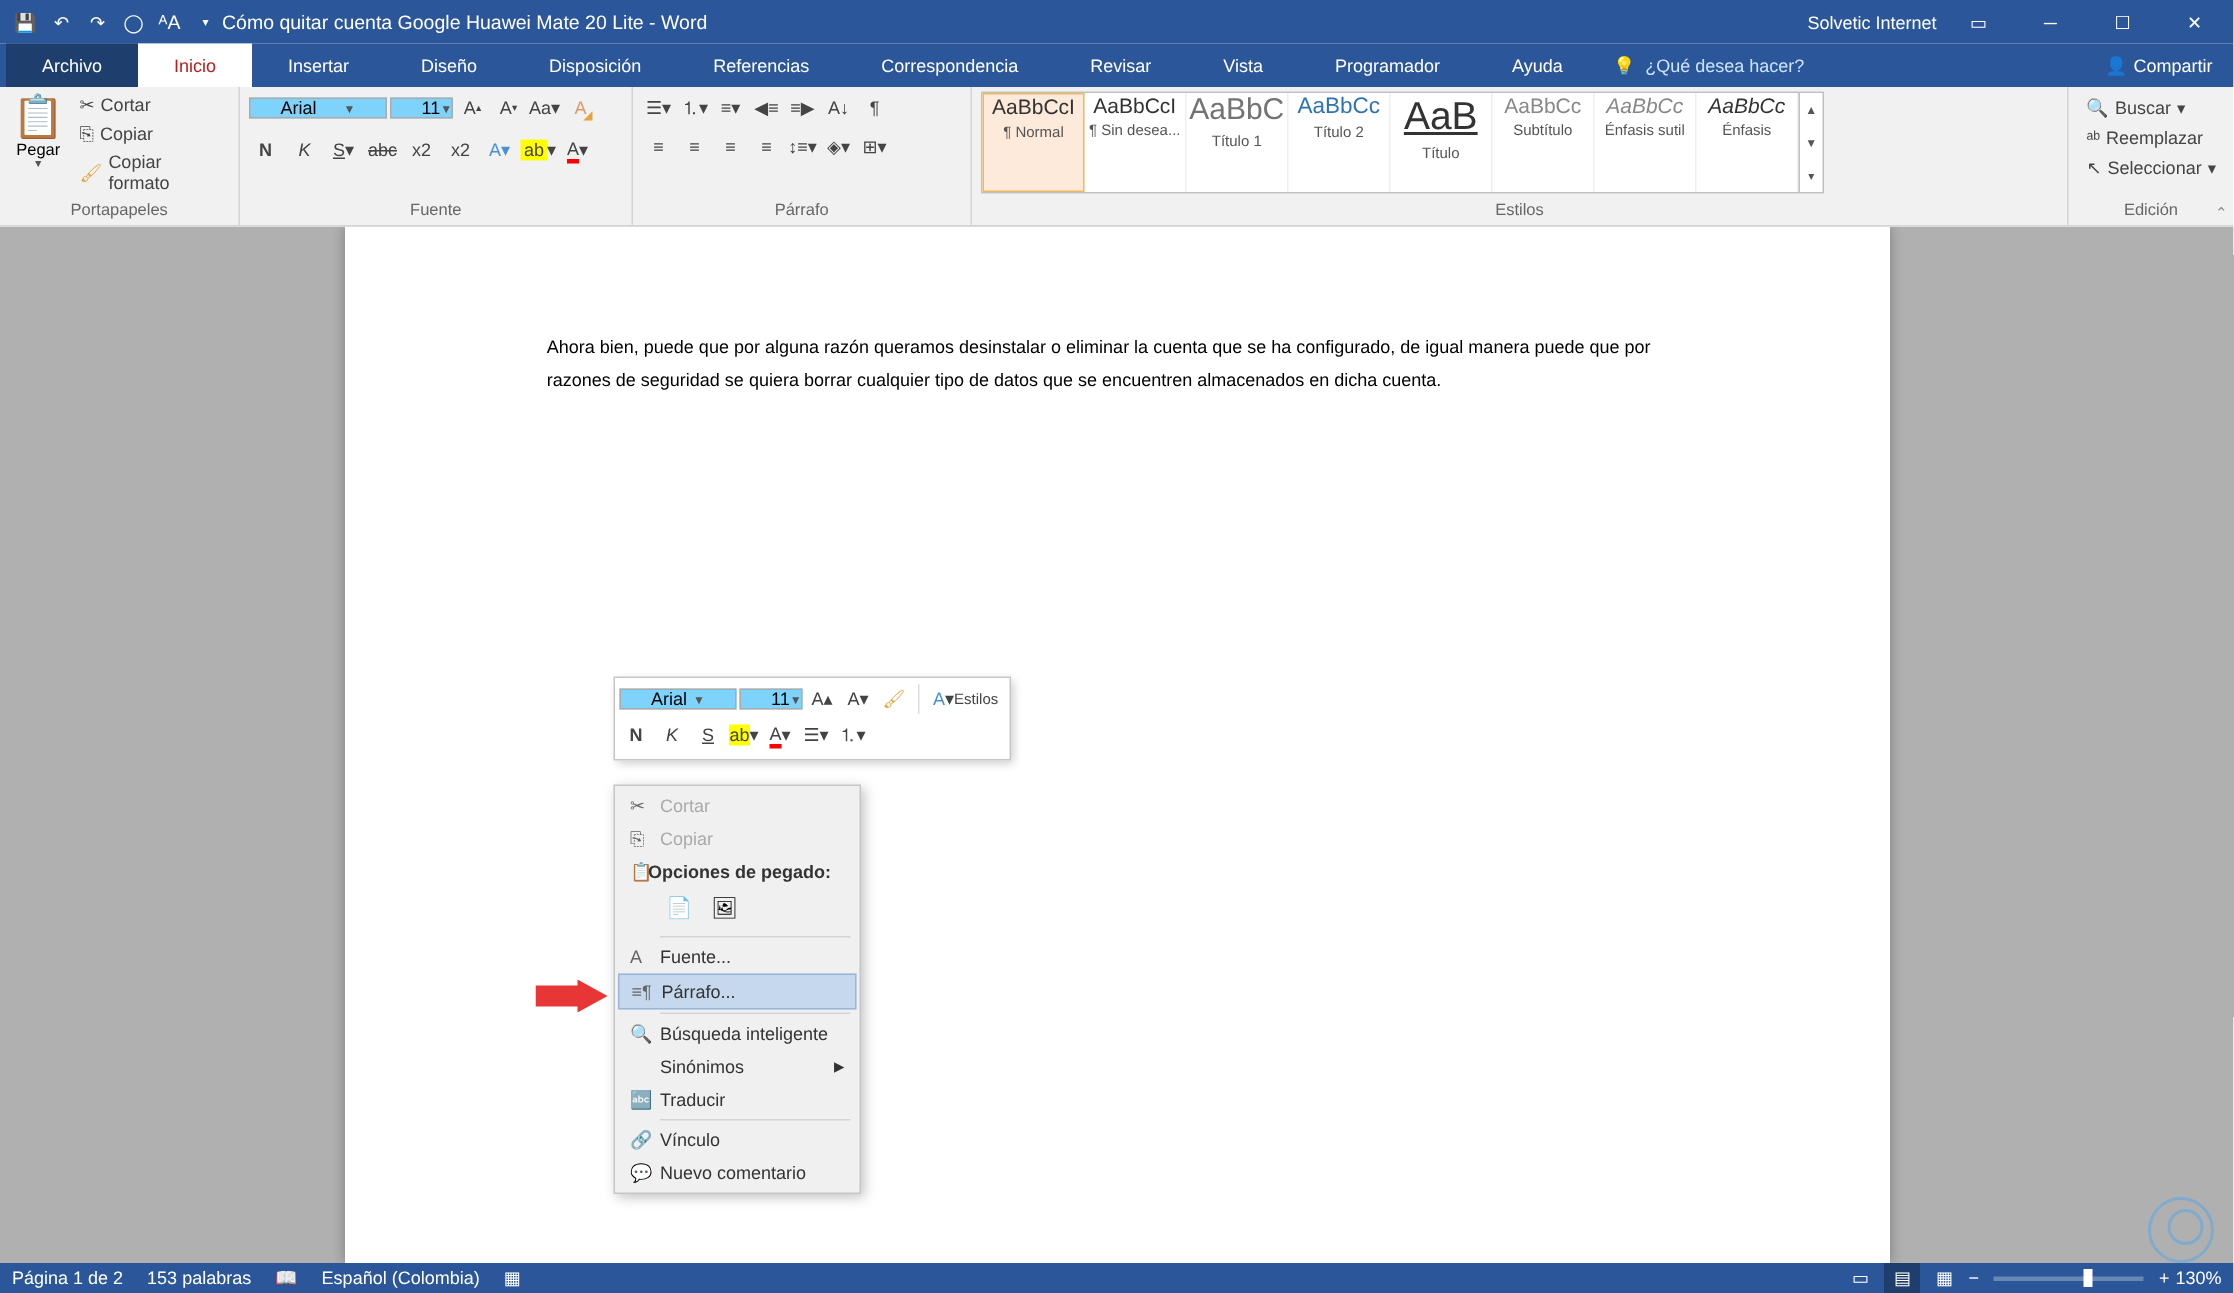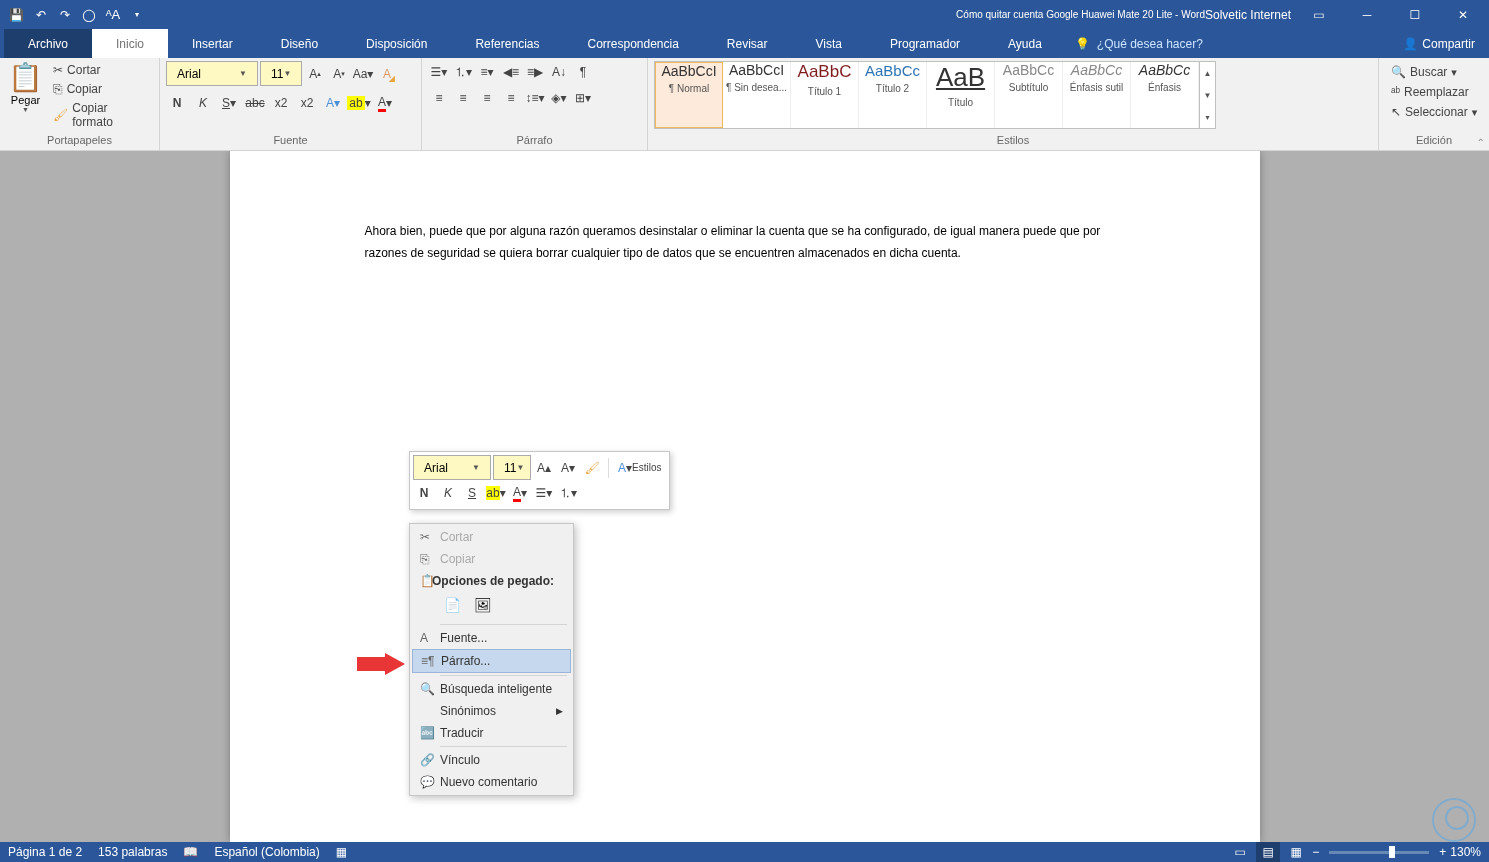--- a/index.html
+++ b/index.html
@@ -1,38 +1,38 @@
 <!DOCTYPE html>
 <html><head>
 <meta charset="utf-8">
 <style>
 *{margin:0;padding:0;box-sizing:border-box;font-family:"Segoe UI",Tahoma,sans-serif;font-size:12px;user-select:none}
 body{background:#fff;width:1489px;height:862px;overflow:hidden;position:relative}
 .titlebar{background:#2b579a;height:29px;display:flex;align-items:center;color:#fff;padding:0 6px}
 .qat{display:flex;align-items:center;gap:2px}
 .qat-btn{width:22px;height:22px;display:flex;align-items:center;justify-content:center;cursor:pointer;color:#fff}
-.title-center{flex:1;text-align:right;font-size:10px}
+.title-center{flex:1;text-align:left;font-size:13px}
 .title-right{display:flex;align-items:center;gap:8px}
 .win-btn{width:40px;height:29px;display:flex;align-items:center;justify-content:center;cursor:pointer}
 .menubar{background:#2b579a;height:29px;display:flex;align-items:center;padding-left:4px}
 .menu-tab{padding:0 24px;height:29px;display:flex;align-items:center;color:#fff;cursor:pointer;font-size:12px}
-.menu-tab.active{background:#fff;color:#737373}
+.menu-tab.active{background:#fff;color:#b91c1c}
 .menu-tab.file{background:#1e3e6e}
 .tellme{display:flex;align-items:center;color:#cce4ff;margin-left:10px;gap:6px}
 .share-btn{margin-left:auto;margin-right:14px;color:#fff;display:flex;align-items:center;gap:4px;cursor:pointer}
 .ribbon{background:#f1f1f1;height:93px;display:flex;border-bottom:1px solid #d4d4d4;position:relative}
 .rgroup{border-right:1px solid #d4d4d4;padding:3px 6px 2px;display:flex;flex-direction:column}
 .rgroup-content{flex:1;display:flex;align-items:flex-start}
 .rgroup-label{text-align:center;font-size:11px;color:#666;padding:2px 0;position:relative}
 .paste-btn{display:flex;flex-direction:column;align-items:center;width:40px;cursor:pointer}
 .clip-side{display:flex;flex-direction:column;gap:1px;margin-left:4px}
 .clip-item{display:flex;align-items:center;gap:4px;padding:2px 4px;cursor:pointer;font-size:11px;color:#444}
 .font-row1{display:flex;align-items:center;gap:2px;margin-bottom:6px}
 .font-row2{display:flex;align-items:center;gap:4px}
-.combo{background:#fef9c3;border:1px solid #ababab;height:25px;display:flex;align-items:center;padding:0 10px;cursor:pointer}
+.combo{background:#7dd3fc;border:1px solid #ababab;height:14px;display:flex;align-items:center;padding:0 20px;cursor:pointer}
 .combo-arrow{margin-left:auto;color:#555;font-size:8px}
 .ico-btn{width:22px;height:22px;display:flex;align-items:center;justify-content:center;cursor:pointer;color:#444}
 .para-row{display:flex;align-items:center;gap:2px;margin-bottom:4px}
 .styles-gallery{display:flex;border:1px solid #c0c0c0;background:#fff;height:68px}
 .style-item{width:68px;display:flex;flex-direction:column;align-items:center;cursor:pointer;border-right:1px solid #eee}
 .style-item:first-child{border:1px solid #f0b960;background:#fdeada}
 .style-prev{font-size:14px;color:#333;margin-bottom:4px}
 .style-name{font-size:10px;color:#555}
 .style-more{width:16px;display:flex;flex-direction:column;border-left:1px solid #c0c0c0}
 .style-more div{flex:1;display:flex;align-items:center;justify-content:center;cursor:pointer;font-size:8px;color:#555}
@@ -201,21 +201,21 @@
       <div class="styles-gallery" id="styles-gallery">
           <div class="style-item">
             <div class="style-prev">AaBbCcI</div>
             <div class="style-name">¶ Normal</div>
           </div>
           <div class="style-item">
             <div class="style-prev">AaBbCcI</div>
             <div class="style-name">¶ Sin desea...</div>
           </div>
           <div class="style-item">
-            <div class="style-prev" style="color: #7f1d1d; font-size: 17px;">AaBbC</div>
+            <div class="style-prev" style="color: #737373; font-size: 20px;">AaBbC</div>
             <div class="style-name">Título 1</div>
           </div>
           <div class="style-item">
             <div class="style-prev" style="color: rgb(46, 116, 181); font-size: 15px;">AaBbCc</div>
             <div class="style-name">Título 2</div>
           </div>
           <div class="style-item">
             <div class="style-prev" style="font-size: 26px; text-decoration: underline;">AaB</div>
             <div class="style-name">Título</div>
           </div>

